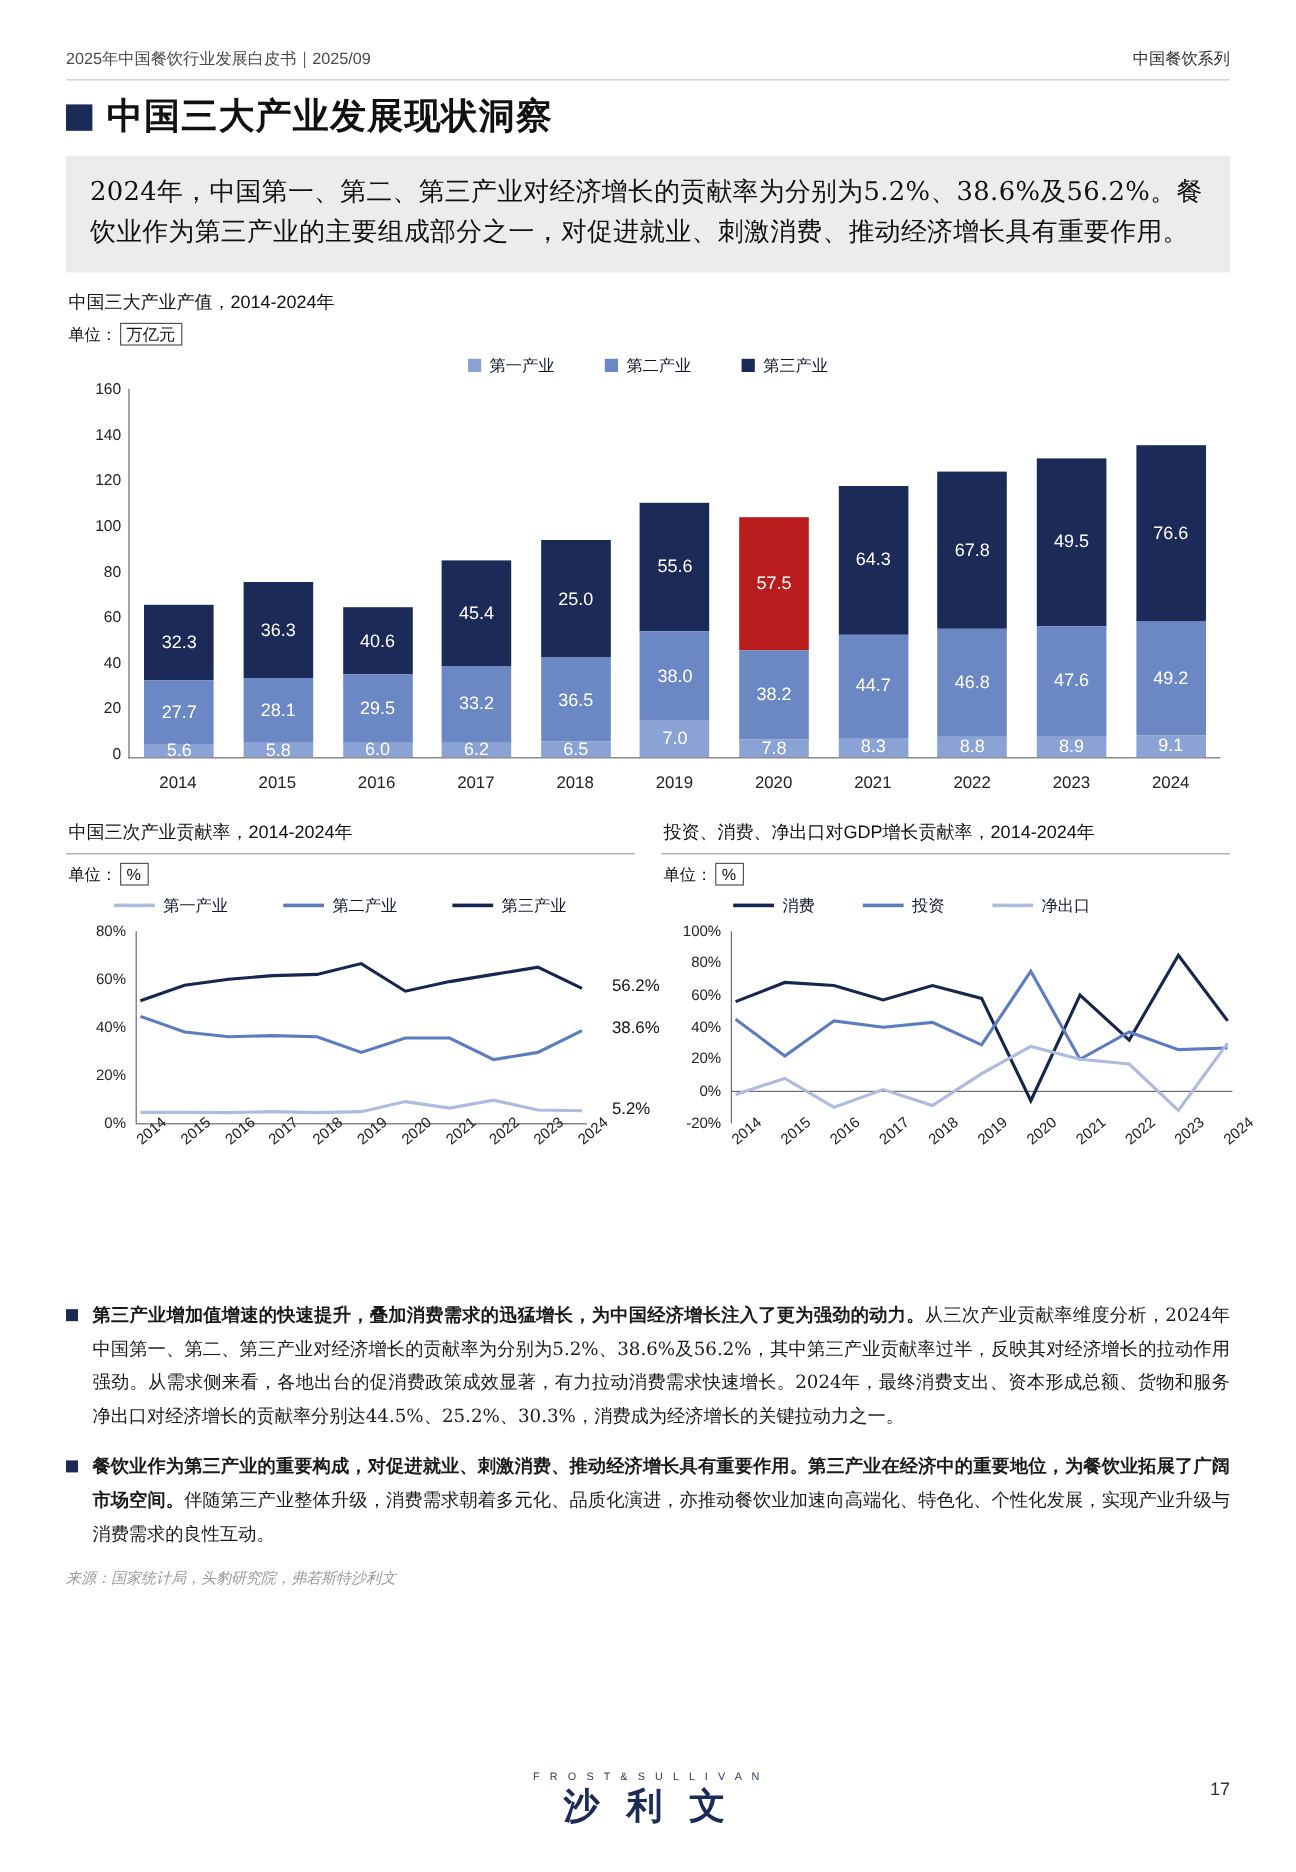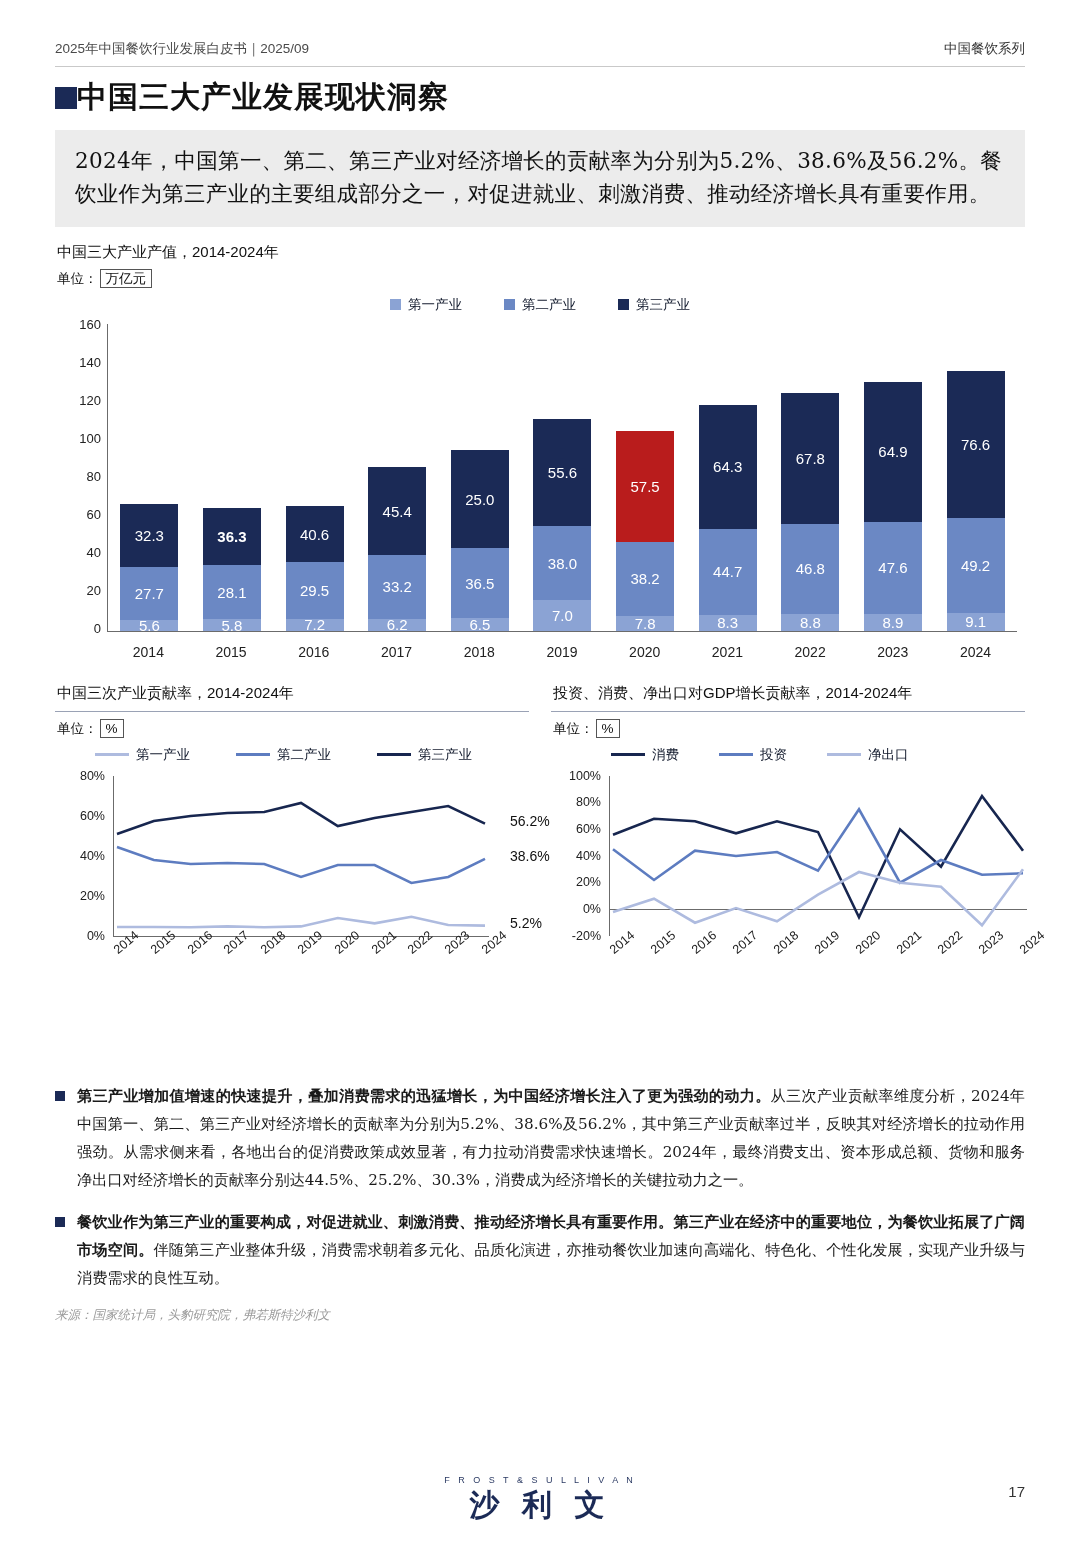--- a/index.html
+++ b/index.html
@@ -14,21 +14,21 @@
   }
   .page { position:relative; width:1080px; height:1560px; padding:40px 55px 0 55px; }
 
   
   .hdr { display:flex; justify-content:space-between; align-items:flex-end;
          font-size:13.5px; color:#4a4a4a; padding-bottom:6px; }
   .hdr-right { font-size:13.5px; color:#333; }
   .hdr-rule { height:1px; background:#c9c9c9; margin:2px 0 10px 0; }
 
   
-  .title-row { display:flex; align-items:center; gap:0; margin:6px 0 12px 0; }
+  .title-row { display:flex; align-items:center; gap:12px; margin:6px 0 12px 0; }
   .title-mark { width:22px; height:22px; background:#1b2a56; flex:0 0 auto; }
   .title-text { font-size:30px; font-weight:700; letter-spacing:1px; color:#111; }
 
   
   .callout {
     background:#ececec;
     padding:14px 20px 16px 20px;
     font-family:"DejaVu Serif", serif;
     font-size:21.5px;
     line-height:1.55;
@@ -146,28 +146,28 @@
     <div class="ylab" style="top:312px">0</div>
 
     <div class="plot">
       <div class="bars" id="bars">
           <div class="barcol">
             <div class="seg s3" style="height: 62.1775px; background: rgb(27, 42, 86);">32.3</div>
             <div class="seg s2" style="height: 53.3225px; background: rgb(107, 136, 196);">27.7</div>
             <div class="seg s1" style="height: 10.78px; background: rgb(139, 163, 212); font-size: 15px;">5.6</div>
           </div>
           <div class="barcol">
-            <div class="seg s3" style="height: 57px; background: rgb(27, 42, 86); font-weight: bold;">36.3</div>
+            <div class="seg s3" style="height: 80px; background: rgb(27, 42, 86);">36.3</div>
             <div class="seg s2" style="height: 54.0925px; background: rgb(107, 136, 196);">28.1</div>
             <div class="seg s1" style="height: 11.165px; background: rgb(139, 163, 212); font-size: 15px;">5.8</div>
           </div>
           <div class="barcol">
             <div class="seg s3" style="height: 56px; background: rgb(27, 42, 86);">40.6</div>
             <div class="seg s2" style="height: 56.7875px; background: rgb(107, 136, 196);">29.5</div>
-            <div class="seg s1" style="height: 11.55px; background: rgb(139, 163, 212); font-size: 15px;">7.2</div>
+            <div class="seg s1" style="height: 11.55px; background: rgb(139, 163, 212); font-size: 15px;">6.0</div>
           </div>
           <div class="barcol">
             <div class="seg s3" style="height: 87.395px; background: rgb(27, 42, 86);">45.4</div>
             <div class="seg s2" style="height: 63.91px; background: rgb(107, 136, 196);">33.2</div>
             <div class="seg s1" style="height: 11.935px; background: rgb(139, 163, 212); font-size: 15px;">6.2</div>
           </div>
           <div class="barcol">
             <div class="seg s3" style="height: 97.405px; background: rgb(27, 42, 86);">25.0</div>
             <div class="seg s2" style="height: 70.2625px; background: rgb(107, 136, 196);">36.5</div>
             <div class="seg s1" style="height: 12.5125px; background: rgb(139, 163, 212); font-size: 15px;">6.5</div>
@@ -186,21 +186,21 @@
             <div class="seg s3" style="height: 123.777px; background: rgb(27, 42, 86);">64.3</div>
             <div class="seg s2" style="height: 86.0475px; background: rgb(107, 136, 196);">44.7</div>
             <div class="seg s1" style="height: 15.9775px; background: rgb(139, 163, 212); font-size: 15px;">8.3</div>
           </div>
           <div class="barcol">
             <div class="seg s3" style="height: 130.515px; background: rgb(27, 42, 86);">67.8</div>
             <div class="seg s2" style="height: 90.09px; background: rgb(107, 136, 196);">46.8</div>
             <div class="seg s1" style="height: 16.94px; background: rgb(139, 163, 212); font-size: 15px;">8.8</div>
           </div>
           <div class="barcol">
-            <div class="seg s3" style="height: 140.333px; background: rgb(27, 42, 86);">64.9</div>
+            <div class="seg s3" style="height: 140.333px; background: rgb(27, 42, 86);">49.5</div>
             <div class="seg s2" style="height: 91.63px; background: rgb(107, 136, 196);">47.6</div>
             <div class="seg s1" style="height: 17.1325px; background: rgb(139, 163, 212); font-size: 15px;">8.9</div>
           </div>
           <div class="barcol">
             <div class="seg s3" style="height: 147.455px; background: rgb(27, 42, 86);">76.6</div>
             <div class="seg s2" style="height: 94.71px; background: rgb(107, 136, 196);">49.2</div>
             <div class="seg s1" style="height: 17.5175px; background: rgb(139, 163, 212); font-size: 15px;">9.1</div>
           </div>
         </div>
     </div>

